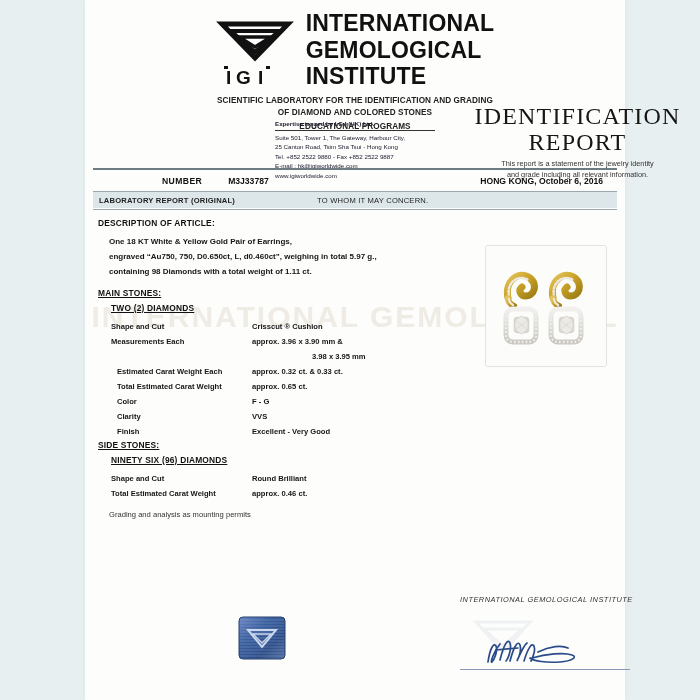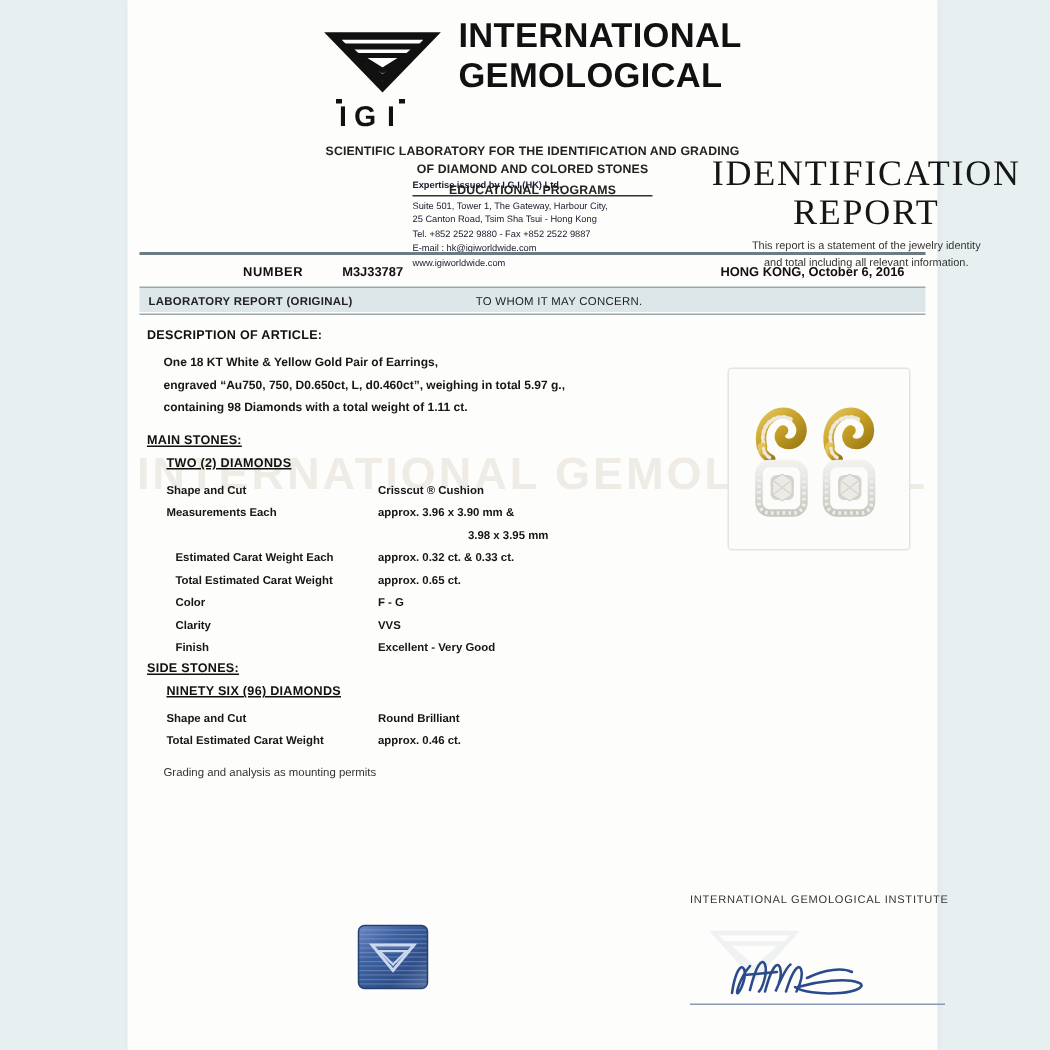--- a/index.html
+++ b/index.html
@@ -238,20 +238,21 @@
     position: absolute;
     left: 375px;
     top: 595px;
     width: 170px;
   }
   .sign-label {
     font-size: 7.4px;
     letter-spacing: 0.5px;
     color: #333;
     white-space: nowrap;
+    font-style: italic;
   }
   .sign-area {
     position: relative;
     height: 58px;
     margin-top: 8px;
   }
   .sign-line {
     position: absolute;
     left: 0; bottom: 0;
     width: 170px;
@@ -294,20 +295,21 @@
             <text x="20" y="74">G</text>
             <text x="42" y="74">I</text>
           </g>
           <rect x="8" y="56" width="4" height="3" fill="#111"></rect>
           <rect x="50" y="56" width="4" height="3" fill="#111"></rect>
         </svg>
       </div>
       <div class="brand">
         <div class="brand-line">INTERNATIONAL</div>
         <div class="brand-line">GEMOLOGICAL</div>
+        <div class="brand-line">INSTITUTE</div>
       </div>
     </div>
     <div class="subtitle">
       <span>SCIENTIFIC LABORATORY FOR THE IDENTIFICATION AND GRADING</span><br>
       <span>OF DIAMOND AND COLORED STONES</span>
       <span class="edu">EDUCATIONAL PROGRAMS</span>
     </div>
   </div>
 
   <div class="contact">
@@ -317,21 +319,21 @@
     <div>Tel. +852 2522 9880 - Fax +852 2522 9887</div>
     <div>E-mail : hk@igiworldwide.com</div>
     <div>www.igiworldwide.com</div>
   </div>
 
   <div class="report-title">
     <div class="t1">IDENTIFICATION</div>
     <div class="t2">REPORT</div>
     <div class="note">
       <span>This report is a statement of the jewelry identity</span><br>
-      <span>and total including all relevant information.</span>
+      <span>and grade including all relevant information.</span>
     </div>
   </div>
 
   <div class="rule thick" style="top:168px;"></div>
 
   <div class="numbar">
     <span class="lbl">NUMBER</span>
     <span class="val">M3J33787</span>
     <span class="place">HONG KONG, October 6, 2016</span>
   </div>

